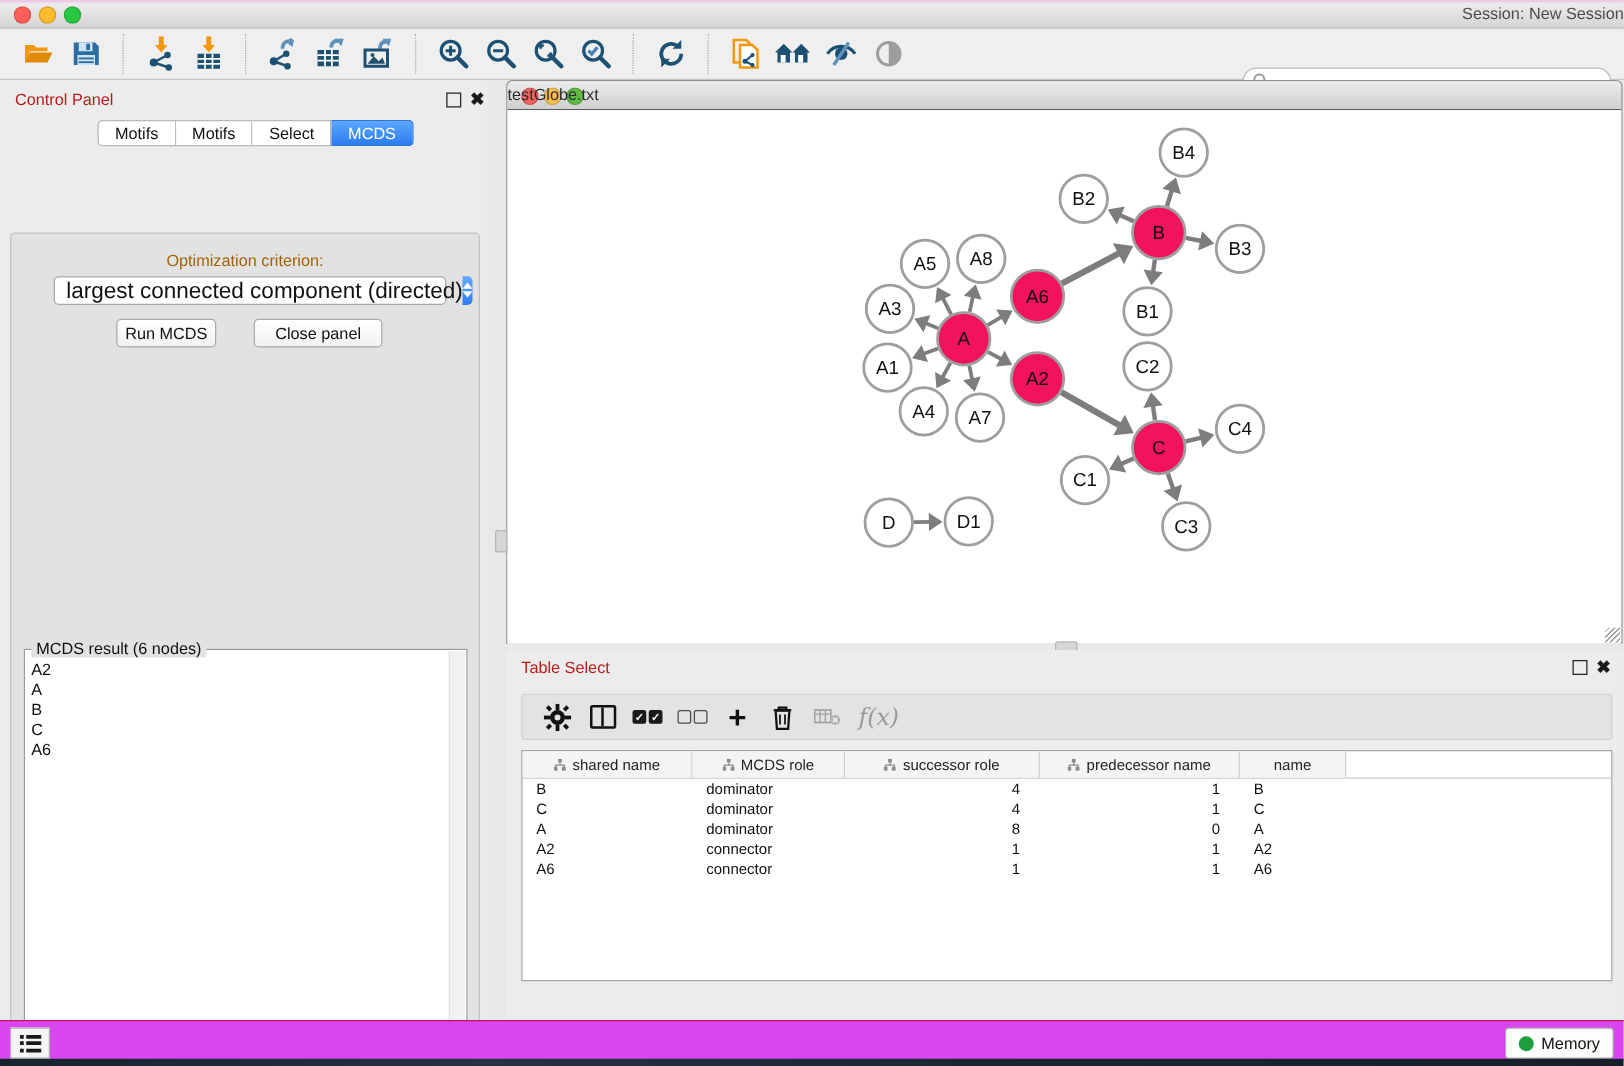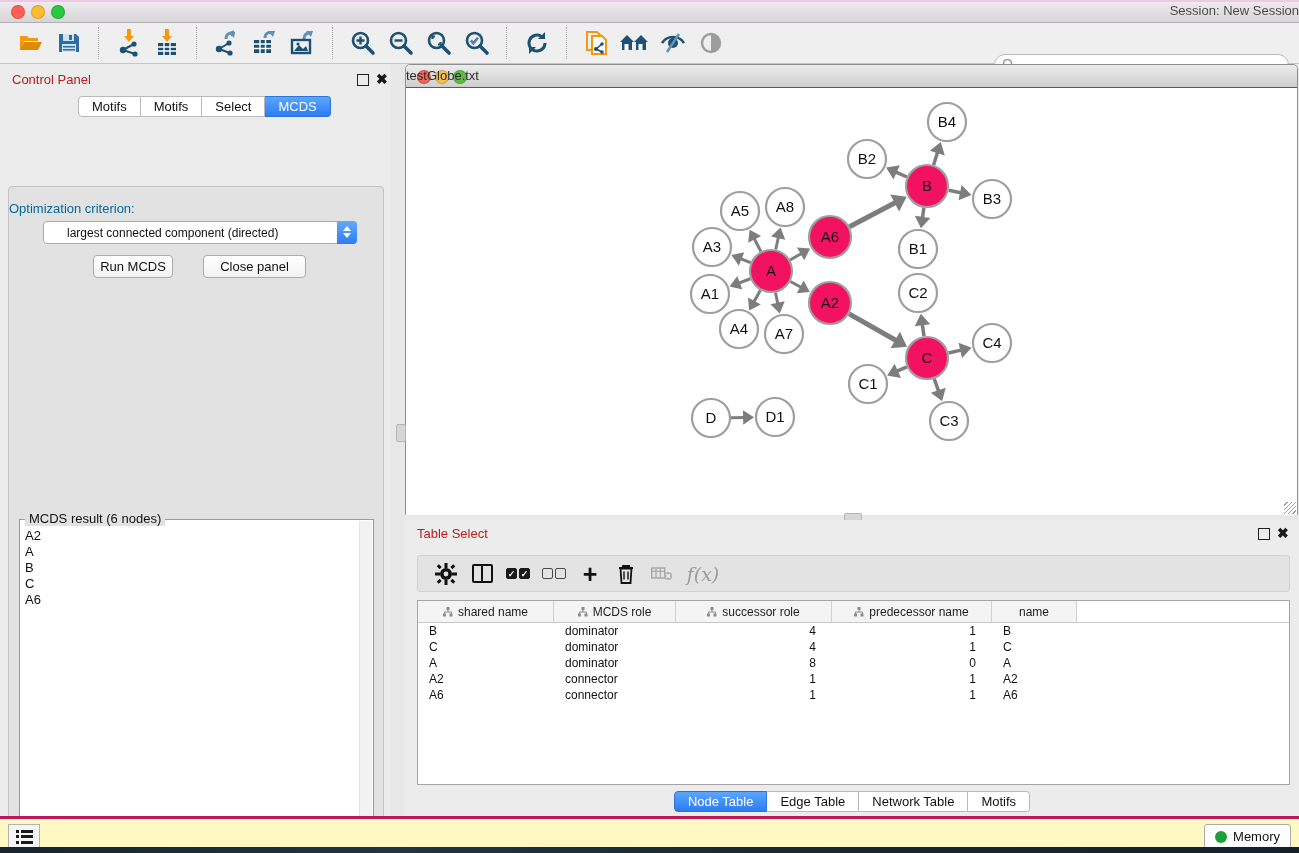--- a/index.html
+++ b/index.html
@@ -30,24 +30,24 @@
 
   .seg-tabs{position:absolute;display:flex;height:21px;font-size:13px}
   .seg-tab{background:#fff;border:1px solid #b9b9b9;border-left:none;display:flex;align-items:center;
     justify-content:center;padding:0 13px;color:#111;cursor:default}
   .seg-tab:first-child{border-left:1px solid #b9b9b9;border-radius:4px 0 0 4px}
   .seg-tab:last-child{border-radius:0 4px 4px 0}
   .seg-tab.sel{background:linear-gradient(#5ba6fc,#2c7cf0);border-color:#2c74dd;color:#fff}
 
   .cp-content{position:absolute;left:8px;top:122px;width:374px;height:681px;background:#e2e2e2;
     border:1px solid #c2c2c2;border-radius:4px}
-  .opt-label{position:absolute;left:0;right:0;top:14px;font-size:13px;color:#0369a1}
+  .opt-label{position:absolute;left:0;right:0;top:14px;text-align:center;font-size:13px;color:#a16207}
   .dropdown{position:absolute;left:34px;top:34px;width:314px;height:23px;background:#fff;
     border:1px solid #a9a9a9;border-radius:4px;display:flex;align-items:center;box-sizing:border-box}
-  .dropdown-text{font-size:12px;color:#111;padding-left:23px;flex:1;white-space:nowrap}
+  .dropdown-text{font-size:18px;color:#111;padding-left:9px;flex:1;white-space:nowrap}
   .dd-stepper{width:20px;height:23px;margin:-1px -1px 0 0;border-radius:0 4px 4px 0;
     background:linear-gradient(#63aafc,#2e7cf0);display:flex;flex-direction:column;align-items:center;justify-content:center;gap:2px}
   .dd-up{width:0;height:0;border-left:4px solid transparent;border-right:4px solid transparent;border-bottom:5px solid #fff}
   .dd-down{width:0;height:0;border-left:4px solid transparent;border-right:4px solid transparent;border-top:5px solid #fff}
   .cp-btn{position:absolute;top:68px;height:23px;background:linear-gradient(#ffffff,#f2f2f2);
     border:1px solid #ababab;border-radius:4px;font-size:13px;color:#111;display:flex;align-items:center;
     justify-content:center;box-sizing:border-box;font-family:"Liberation Sans",sans-serif}
 
   .result-box{position:absolute;left:10px;top:332px;width:353px;height:343px;border:1px solid #9a9a9a;background:#fff}
   .result-legend{position:absolute;left:5px;top:-9px;background:#e2e2e2;padding:0 4px;font-size:13px;color:#111}
@@ -79,21 +79,21 @@
   .node-table{position:absolute;left:12px;top:80px;right:9px;bottom:31px;background:#fff;border:1px solid #a5a5a5;overflow:hidden}
   .nt-header{display:flex;height:21px;border-bottom:1px solid #c9c9c9;font-size:12px;color:#222}
   .nt-hcell{background:#f4f4f4;border-right:1px solid #cfcfcf;display:flex;align-items:center;justify-content:center;
     box-sizing:border-box;position:relative;gap:5px}
   .nt-row{display:flex;height:16px;font-size:12px;color:#111;align-items:center}
   .nt-cell{box-sizing:border-box;white-space:nowrap;overflow:hidden}
 
   .bottom-tabs{position:absolute;left:0;right:0;bottom:4px;display:flex;justify-content:center}
 
   
-  .statusbar{position:absolute;left:0;top:816px;right:0;height:31px;background:#fef9c3;border-top:3px solid #be185d}
+  .statusbar{position:absolute;left:0;top:816px;right:0;height:31px;background:#d946ef;border-top:1px solid #be185d}
   .console-btn{position:absolute;left:8px;top:5px;width:30px;height:23px;background:#f5f5f5;border:1px solid #b3b3b3;
     display:flex;align-items:center;justify-content:center}
   .memory-btn{position:absolute;right:8px;top:5px;height:23px;background:#fdfdfd;border:1px solid #ababab;border-radius:3px;
     display:flex;align-items:center;gap:6px;padding:0 10px;font-size:13px;color:#111}
   .mem-dot{width:12px;height:12px;border-radius:50%;background:#1d9e3c}
   .desktop-strip{position:absolute;left:0;bottom:0;right:0;height:6px;background:linear-gradient(90deg,#17242f,#223344 30%,#1a2733 60%,#141f29)}
 
   
   .cols-icon{width:17px;height:15px;border:2px solid #111;border-radius:2px;display:flex}
   .cols-icon>div{flex:1}.cols-icon>div:first-child{border-right:2px solid #111}
@@ -566,28 +566,20 @@
         <div class="nt-row">
           <div class="nt-cell" style="width: 136px; text-align: left; padding: 0px 0px 0px 11px;">A6</div>
           <div class="nt-cell" style="width: 122px; text-align: left; padding: 0px 0px 0px 11px;">connector</div>
           <div class="nt-cell" style="width: 156px; text-align: right; padding: 0px 16px 0px 0px;">1</div>
           <div class="nt-cell" style="width: 160px; text-align: right; padding: 0px 16px 0px 0px;">1</div>
           <div class="nt-cell" style="width: 85px; text-align: left; padding: 0px 0px 0px 11px;">A6</div>
         </div>
       </div>
   </div>
 
-  <div class="bottom-tabs">
-    <div class="seg-tabs" id="table-seg-tabs" style="position:static">
-        <div class="seg-tab sel">Node Table</div>
-        <div class="seg-tab">Edge Table</div>
-        <div class="seg-tab">Network Table</div>
-        <div class="seg-tab">Motifs</div>
-      </div>
-  </div>
 </div>
 
 <div class="statusbar">
   <div class="console-btn">
     <div class="list-glyph">
       <div>
           <i></i>
           <b></b>
         </div>
         <div>

